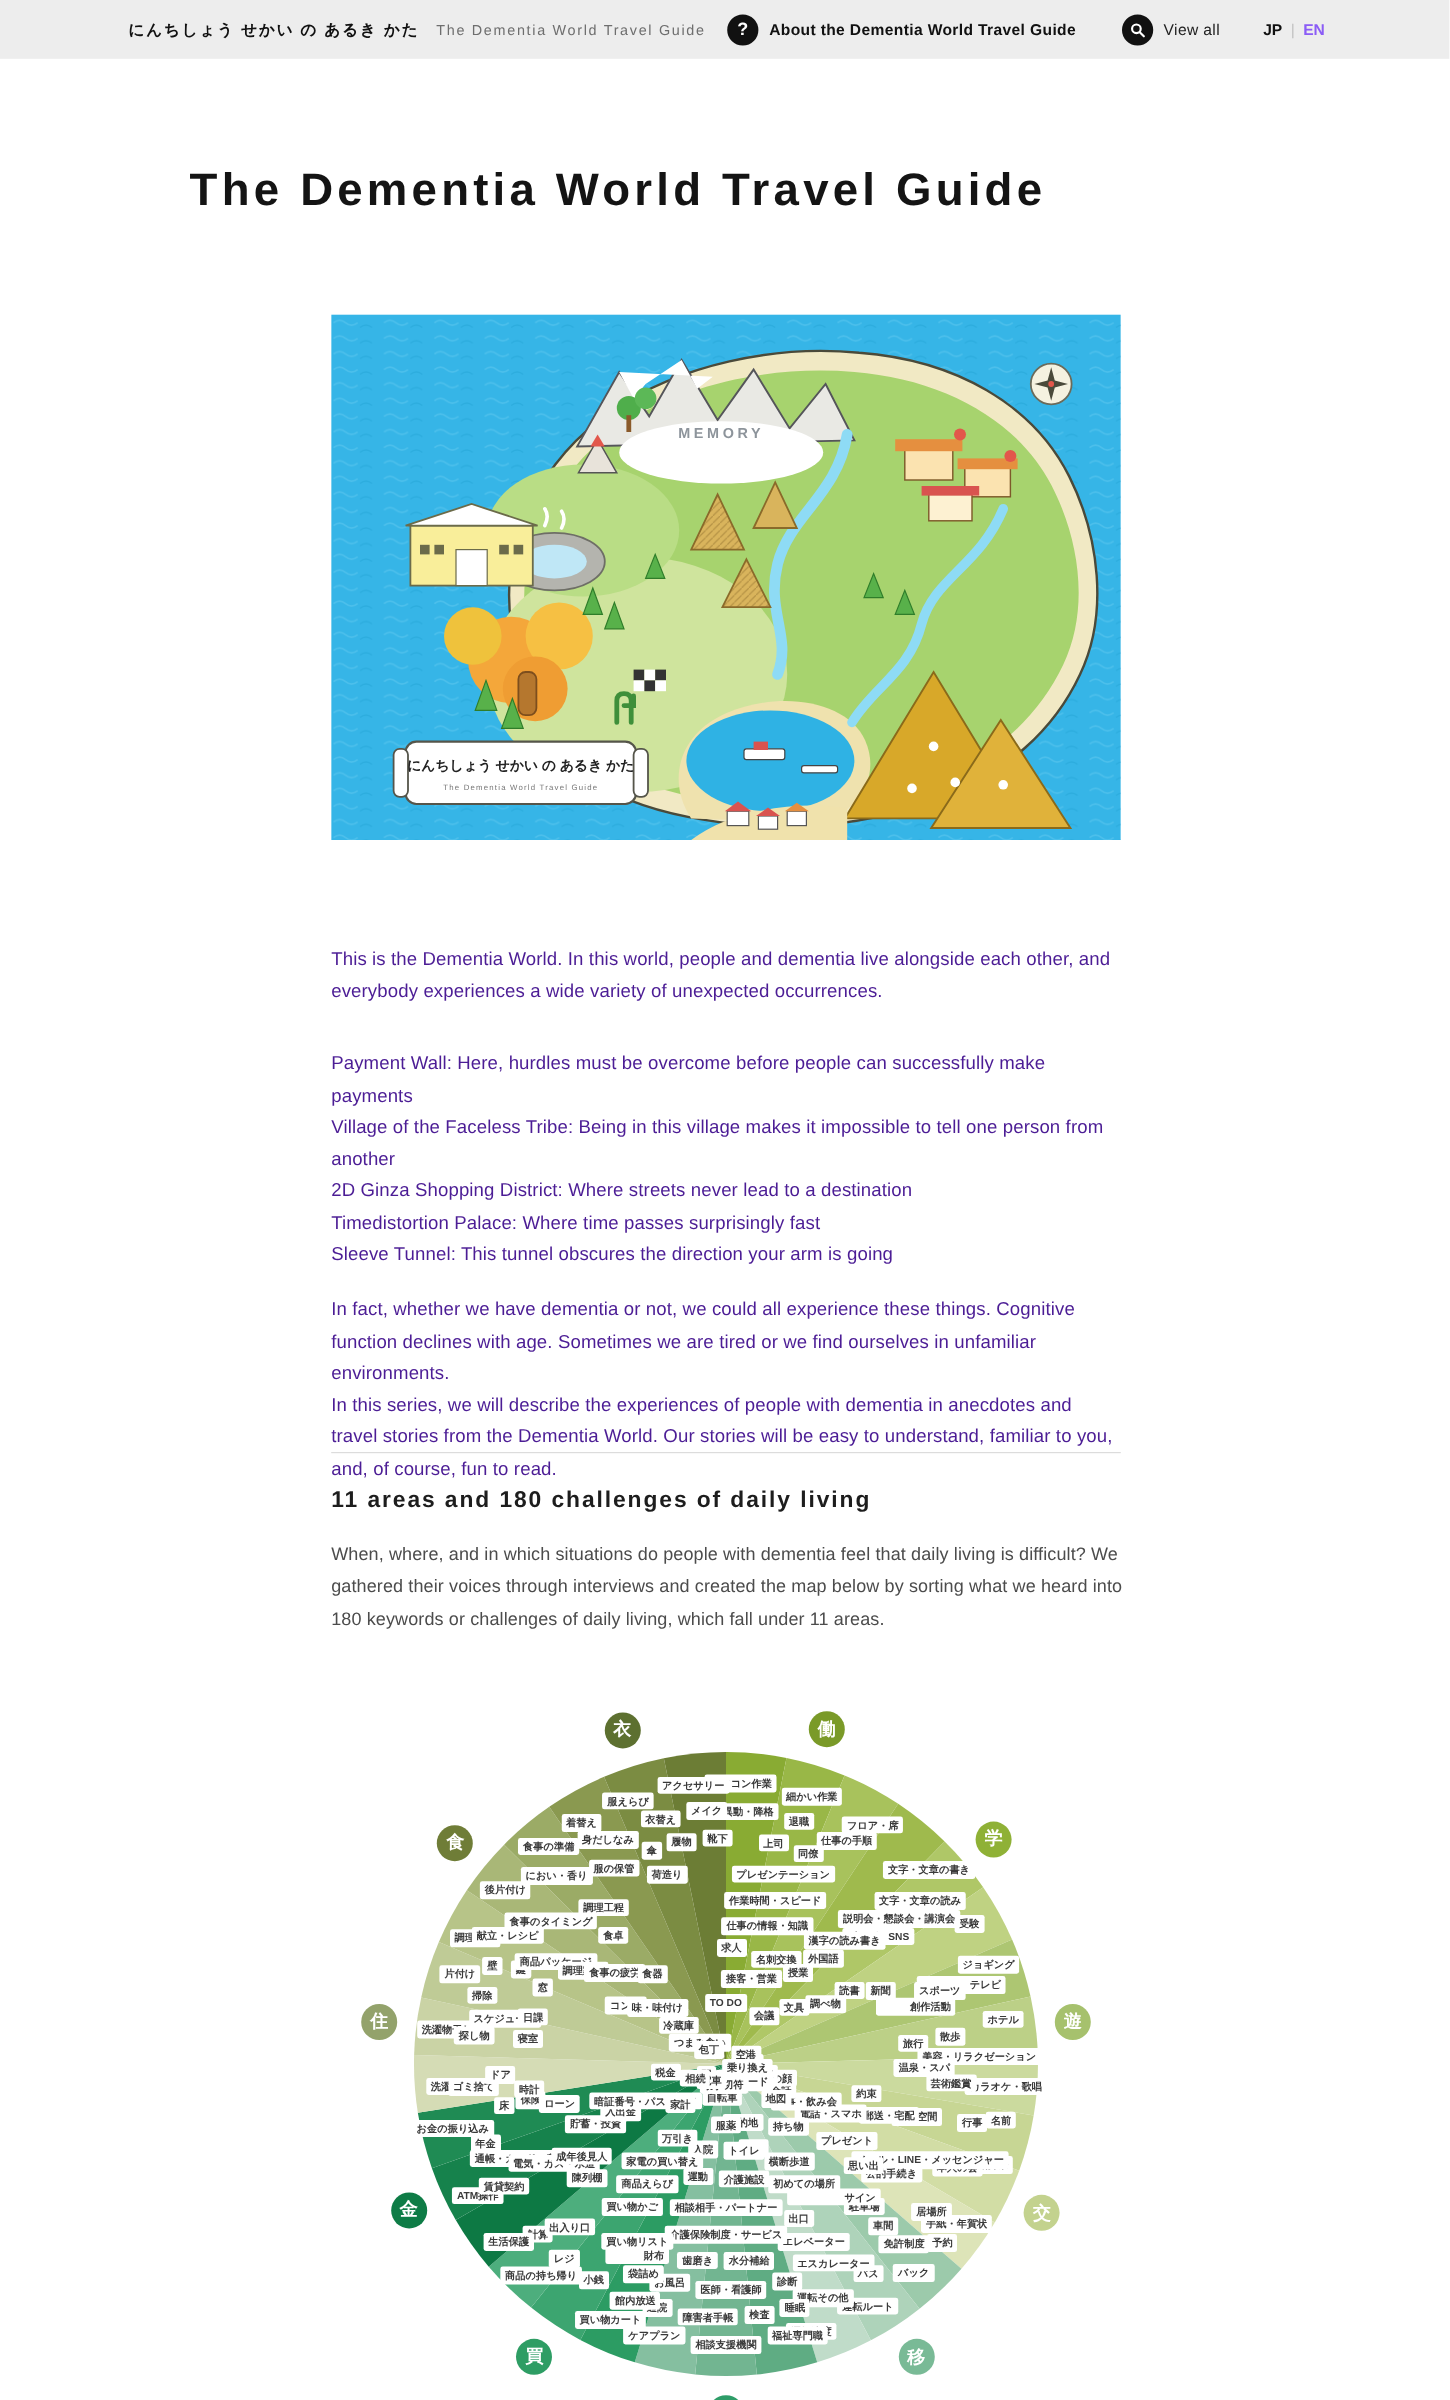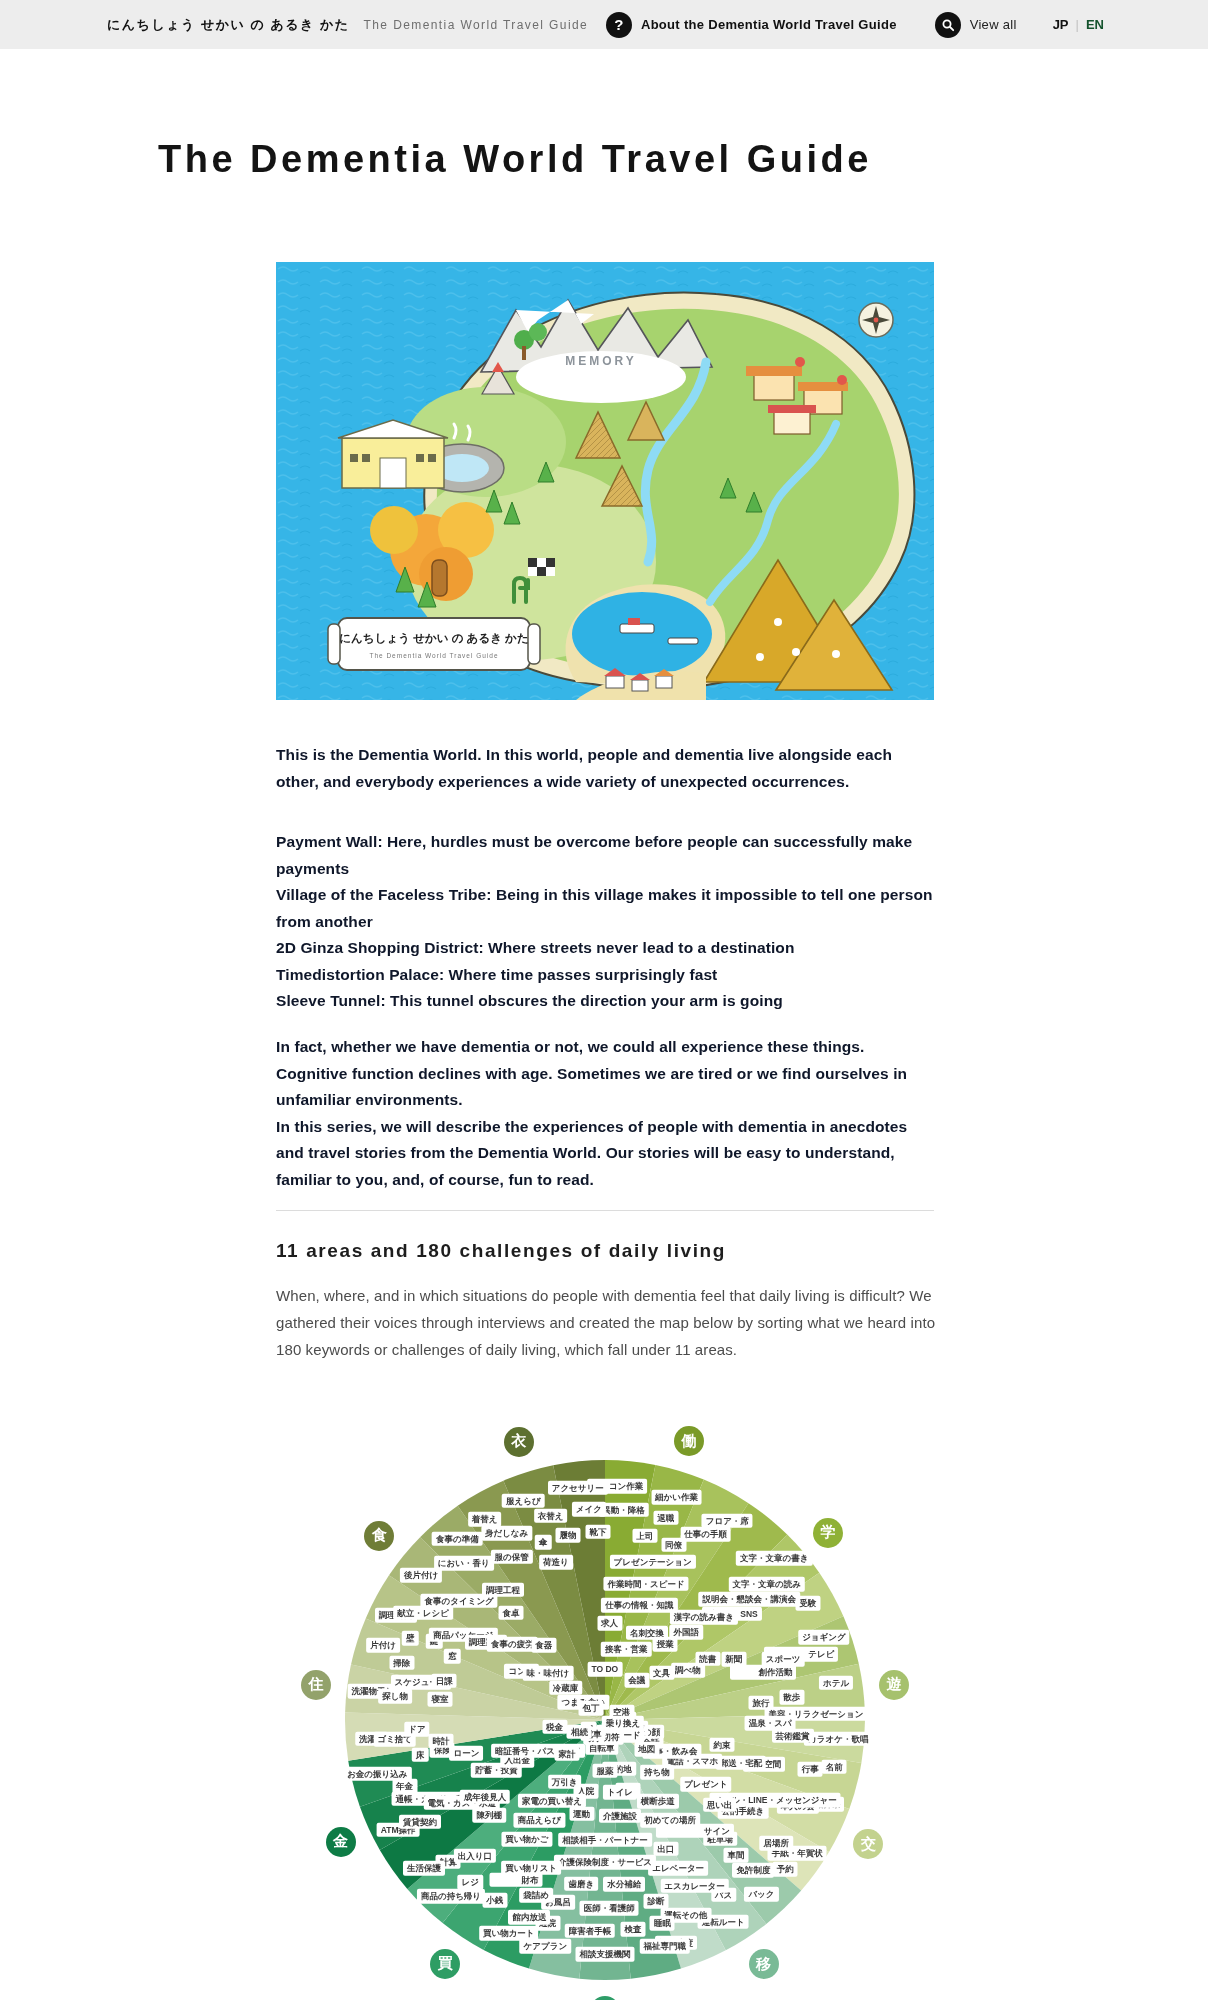--- a/index.html
+++ b/index.html
@@ -18,33 +18,33 @@
   .header-right{margin-left:auto;display:flex;align-items:center;}
   .hbtn{display:flex;align-items:center;gap:9px;cursor:pointer;}
   .circle-icon{width:26px;height:26px;border-radius:50%;background:#111;display:flex;align-items:center;justify-content:center;flex:0 0 auto;}
   .qmark{color:#fff;font-size:15px;font-weight:700;line-height:1;}
   .about-label{font-size:13px;font-weight:700;color:#111;letter-spacing:.3px;}
   .viewall-label{font-size:13px;color:#222;letter-spacing:.3px;}
   .about{margin-right:38px;}
   .lang{margin-left:36px;display:flex;align-items:center;gap:7px;font-size:13px;font-weight:700;}
   .lang-jp{color:#111;cursor:pointer;}
   .lang-sep{color:#c2c2c2;font-weight:400;}
-  .lang-en{color:#14532d;cursor:pointer;}
+  .lang-en{color:#8b5cf6;cursor:pointer;}
   
   .page-title{
     position:absolute;left:158px;top:138px;margin:0;
     font-size:38px;font-weight:700;letter-spacing:3.5px;color:#141414;white-space:nowrap;
   }
   
   .map-wrap{position:absolute;left:276px;top:262px;width:658px;height:438px;}
   .map-wrap svg{display:block;}
   
   .para{position:absolute;left:276px;width:660px;margin:0;font-size:15.5px;line-height:26.5px;
         white-space:pre-line;letter-spacing:.1px;}
-  .para.bold{font-weight:700;color:#0f172a;}
+  .para.bold{font-weight:400;color:#4c1d95;margin-top:45px;}
   .p1{top:742px;} .p2{top:829px;} .p3{top:1034px;}
   .divider{position:absolute;left:276px;top:1210px;width:658px;height:1px;background:#dcdcdc;}
   .section-heading{position:absolute;left:276px;top:1240px;margin:0;font-size:19px;font-weight:700;
         letter-spacing:1.6px;color:#1d1d1d;}
   .section-para{top:1282px;font-size:15px;line-height:27px;color:#4c4c4c;font-weight:400;}
   
   .wheel{position:absolute;left:0;top:1430px;width:1208px;height:570px;}
   .wheel svg{position:absolute;left:0;top:0;}
   .pill{
     position:absolute;transform:translate(-50%,-50%);background:#fff;color:#3a3a3a;
@@ -402,21 +402,21 @@
       <div class="pill" style="left: 585.822px; top: 361.306px;">入院</div>
       <div class="pill" style="left: 605px; top: 340.96px;">服薬</div>
       <div class="area-badge" style="left: 605px; top: 581.2px; background: rgb(46, 157, 104);">健</div>
       <div class="pill" style="left: 508.749px; top: 503.288px;">買い物カート</div>
       <div class="pill" style="left: 450.993px; top: 466.176px;">商品の持ち帰り</div>
       <div class="pill" style="left: 529.493px; top: 487.155px;">館内放送</div>
       <div class="pill" style="left: 494.734px; top: 470.036px;">小銭</div>
       <div class="pill" style="left: 470.195px; top: 452.478px;">レジ</div>
       <div class="pill" style="left: 448.409px; top: 431.601px;">計算</div>
       <div class="pill" style="left: 536.193px; top: 465.214px;">袋詰め</div>
-      <div class="pill" style="left: 516px; top: 449.739px; padding-left: 32px;">財布</div>
+      <div class="pill" style="left: 531px; top: 449.739px; padding-left: 32px;">財布</div>
       <div class="pill" style="left: 474.827px; top: 425.976px;">出入り口</div>
       <div class="pill" style="left: 531.144px; top: 437.95px;">買い物リスト</div>
       <div class="pill" style="left: 489.218px; top: 385px;">陳列棚</div>
       <div class="pill" style="left: 526.879px; top: 409.154px;">買い物かご</div>
       <div class="pill" style="left: 539.424px; top: 390.02px;">商品えらび</div>
       <div class="pill" style="left: 551.969px; top: 370.886px;">家電の買い替え</div>
       <div class="pill" style="left: 564.514px; top: 351.751px;">万引き</div>
       <div class="area-badge" style="left: 445.337px; top: 533.527px; background: rgb(46, 157, 100);">買</div>
       <div class="pill" style="left: 423.97px; top: 438.271px;">生活保護</div>
       <div class="pill" style="left: 398.215px; top: 399.527px;">ATM操作</div>

